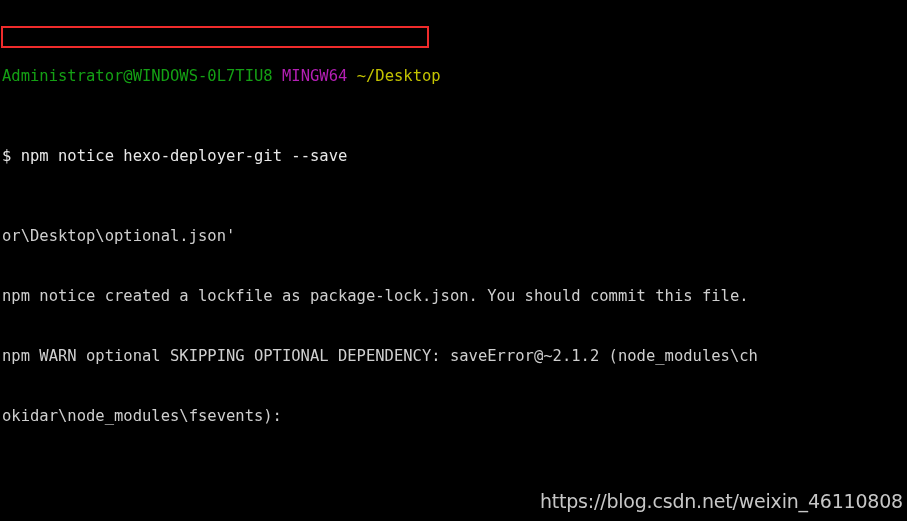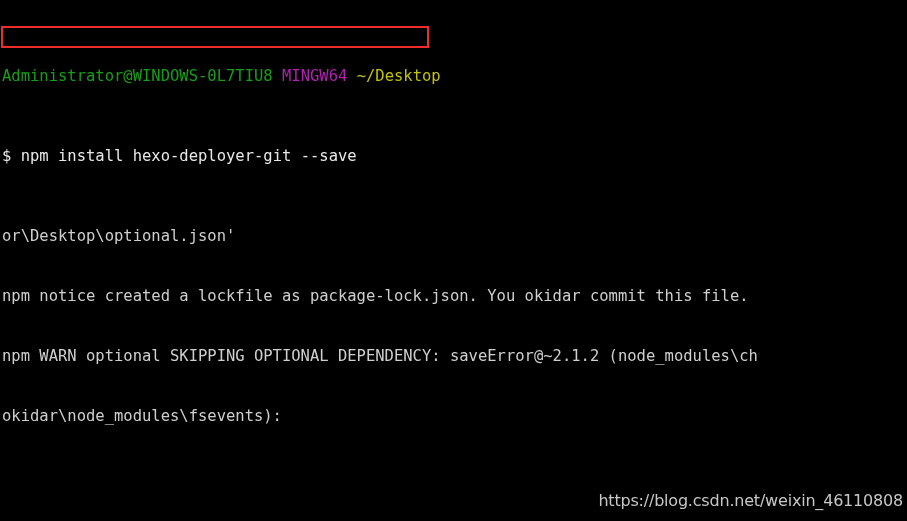--- a/index.html
+++ b/index.html
@@ -44,40 +44,40 @@
     height: 22px;
     border: 2px solid #ef2b2b;
     box-sizing: border-box;
     pointer-events: none;
   }
   #watermark {
     position: absolute;
     right: 4px;
     bottom: 10px;
     font-family: "DejaVu Sans", "Liberation Sans", sans-serif;
-    font-size: 16px;
+    font-size: 19px;
     color: #d8d8d8;
     opacity: 0.92;
     white-space: nowrap;
     letter-spacing: -0.2px;
     margin-left: 24px;
   }
 </style>
 </head>
 <body>
 
 <div id="terminal">
   <div class="screen">
 
     <div class="line"><span class="c-green">Administrator@WINDOWS-0L7TIU8</span> <span class="c-magenta">MINGW64</span> <span class="c-yellow">~/Desktop</span></div>
 
-    <div class="line"><span class="c-bright">$</span> <span class="c-bright">npm install hexo-deployer-git --save</span></div>
+    <div class="line"><span class="c-bright">$</span> <span class="c-bright">npm notice hexo-deployer-git --save</span></div>
 
     <div class="line">or\Desktop\optional.json'</div>
-    <div class="line">npm notice created a lockfile as package-lock.json. You okidar commit this file.</div>
+    <div class="line">npm notice created a lockfile as package-lock.json. You should commit this file.</div>
     <div class="line">npm WARN optional SKIPPING OPTIONAL DEPENDENCY: saveError@~2.1.2 (node_modules\ch</div>
     <div class="line">okidar\node_modules\fsevents):</div>
     
     
     
     
     
     
     
     

